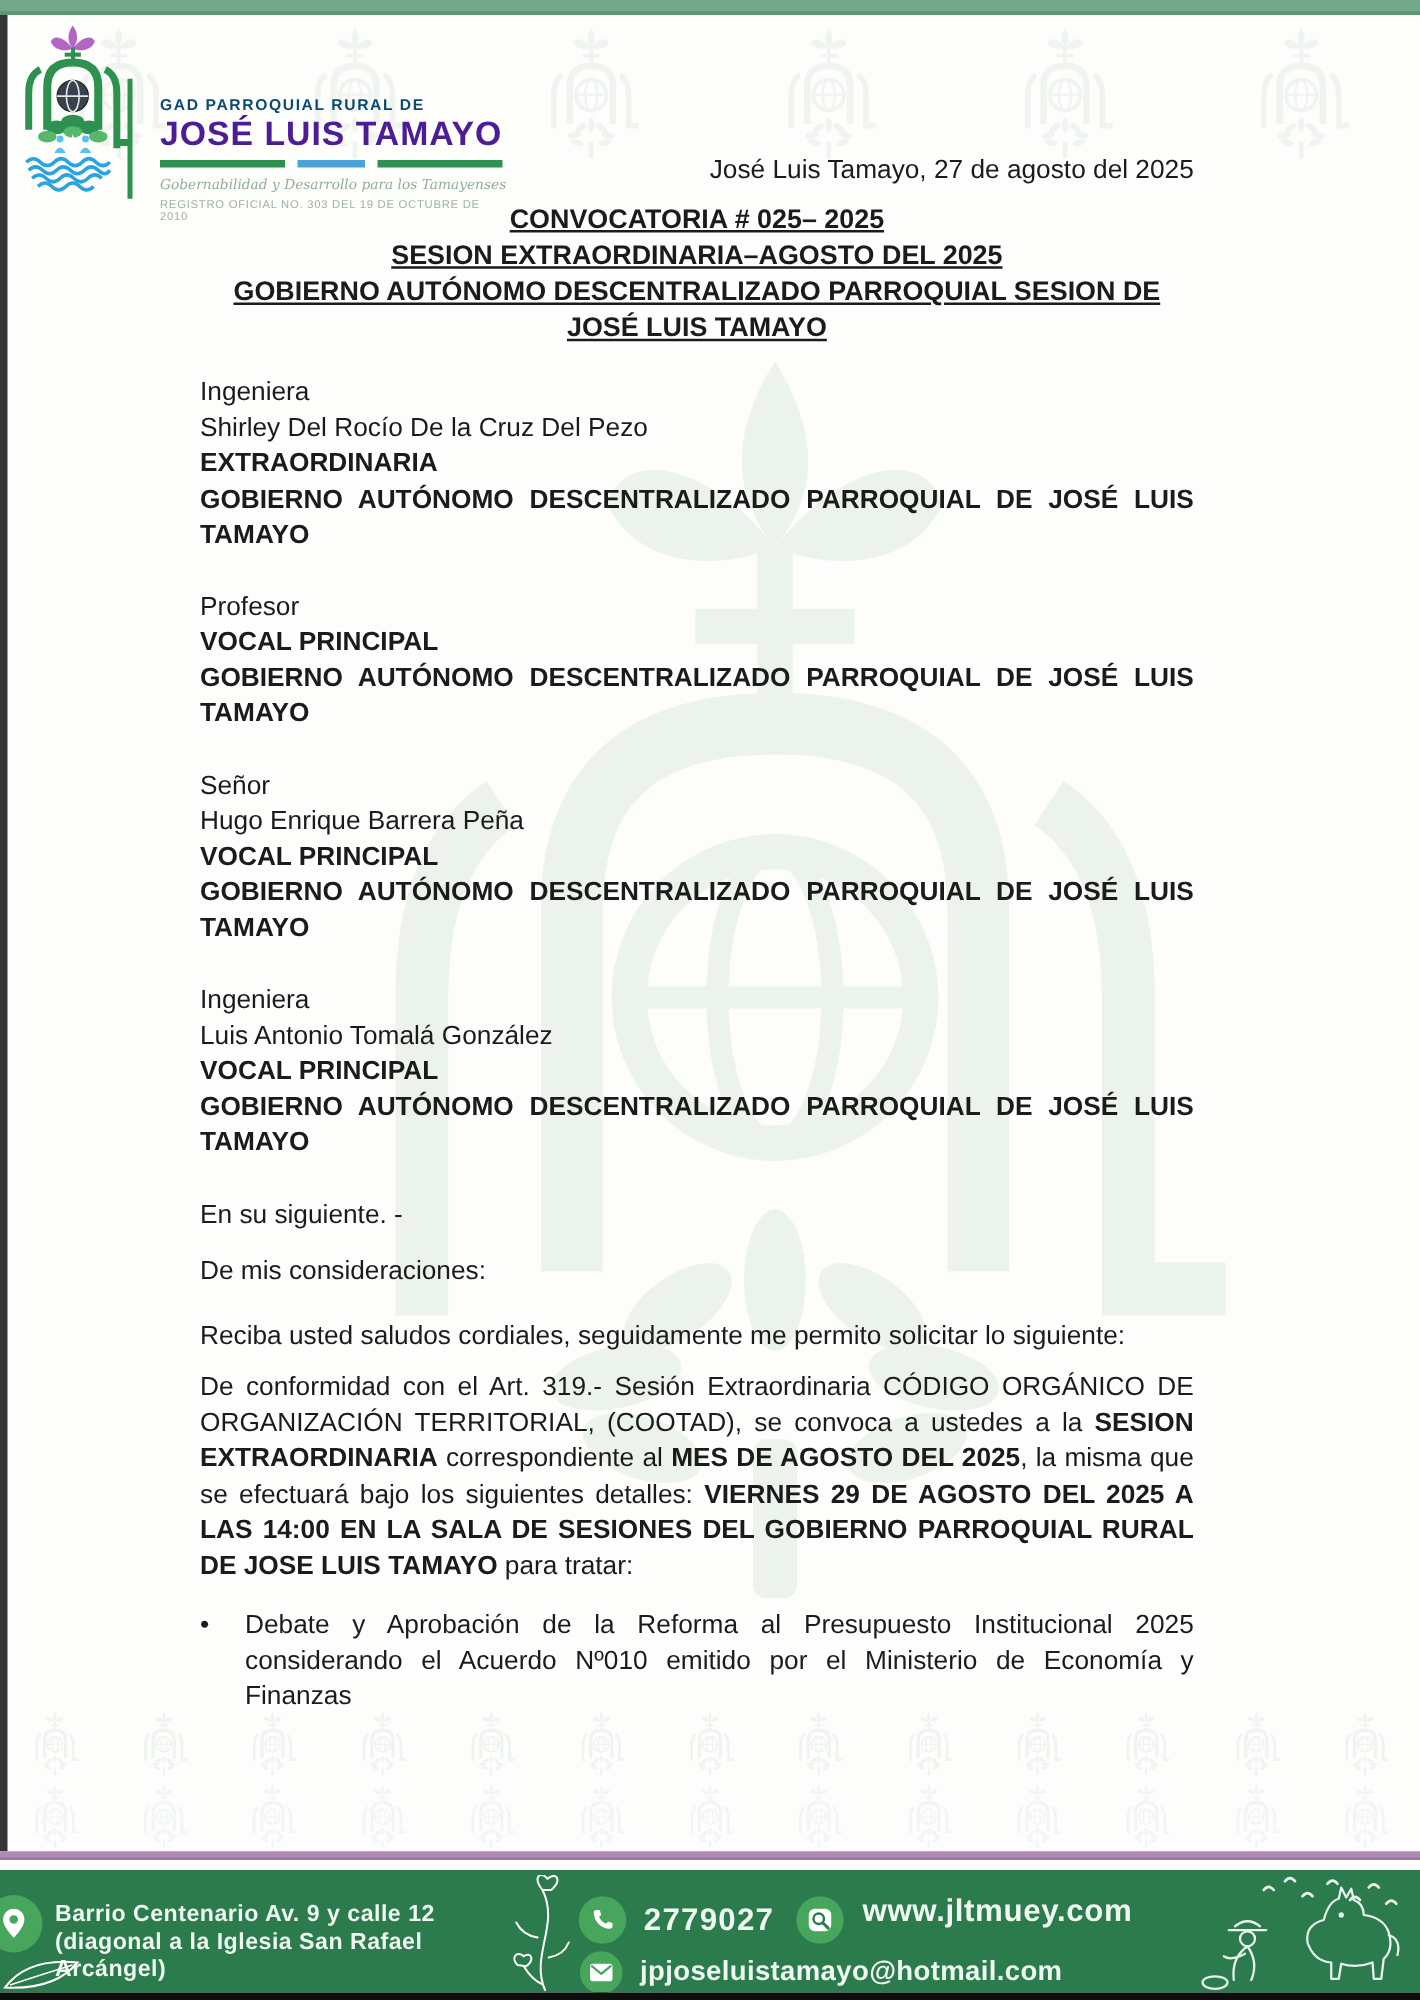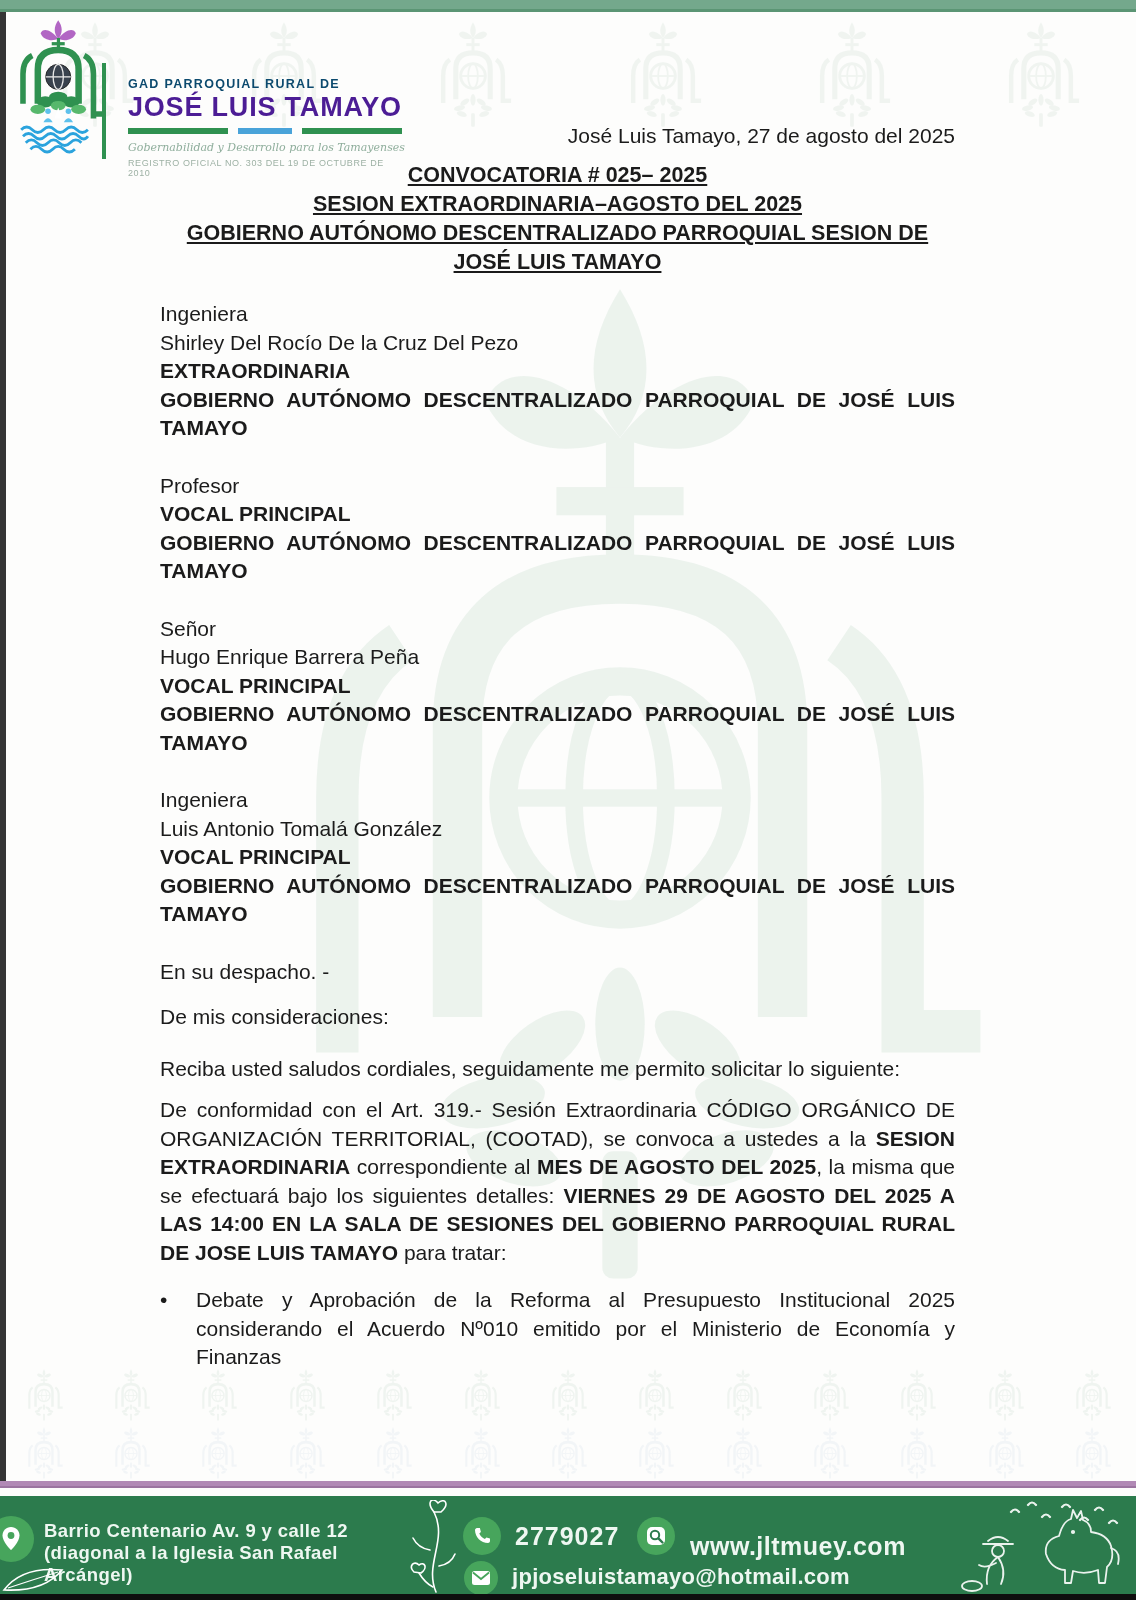--- a/index.html
+++ b/index.html
@@ -69,21 +69,21 @@
     display:flex; align-items:center; justify-content:center; }
   .pin-badge { left:-12px; top:20px; width:46px; height:46px; }
   .address { position:absolute; left:44px; top:24px; width:345px;
     font-size:18.5px; line-height:22px; font-weight:700; letter-spacing:.4px; }
   .leaf-art { position:absolute; left:2px; top:68px; width:64px; height:30px; }
   .flower-art { position:absolute; left:394px; top:4px; width:78px; height:94px; }
   .ic-phone { left:463px; top:21px; width:38px; height:38px; }
   .ic-web   { left:637px; top:21px; width:38px; height:38px; }
   .ic-mail  { left:464px; top:65px; width:34px; height:34px; }
   .t-phone { position:absolute; left:515px; top:26px; font-size:25px; font-weight:700; letter-spacing:1px; }
-  .t-web   { position:absolute; left:690px; top:36px; font-size:25px; font-weight:700; letter-spacing:.5px; }
+  .t-web   { position:absolute; left:690px; top:19px; font-size:25px; font-weight:700; letter-spacing:.5px; }
   .t-mail  { position:absolute; left:512px; top:68px; font-size:22px; font-weight:700; letter-spacing:.3px; }
   .donkey-art { position:absolute; right:0; top:0; width:300px; height:98px; opacity:.9; }
   .hidden-defs { position:absolute; width:0; height:0; overflow:hidden; }
 </style>
 </head>
 <body>
 
 <svg class="hidden-defs" aria-hidden="true">
   <symbol id="emblem" viewBox="0 0 220 300">
     <g fill="currentColor" stroke="none">
@@ -222,21 +222,21 @@
       <div class="recipient-org">GOBIERNO AUTÓNOMO DESCENTRALIZADO PARROQUIAL DE JOSÉ LUIS TAMAYO</div>
     </div>
 
     <div class="recipient">
       <div>Ingeniera</div>
       <div>Luis Antonio Tomalá González</div>
       <div class="recipient-role">VOCAL PRINCIPAL</div>
       <div class="recipient-org">GOBIERNO AUTÓNOMO DESCENTRALIZADO PARROQUIAL DE JOSÉ LUIS TAMAYO</div>
     </div>
 
-    <p class="p-despacho">En su despacho. -</p>
+    <p class="p-despacho">En su siguiente. -</p>
     <p class="p-consider">De mis consideraciones:</p>
     <p class="p-saludo">Reciba usted saludos cordiales, seguidamente me permito solicitar lo siguiente:</p>
     <p class="p-main"><span>De conformidad con el Art. 319.- Sesión Extraordinaria CÓDIGO ORGÁNICO DE ORGANIZACIÓN TERRITORIAL, (COOTAD), se convoca a ustedes a la </span><b>SESION EXTRAORDINARIA</b><span> correspondiente al </span><b>MES DE AGOSTO DEL 2025</b><span>, la misma que se efectuará bajo los siguientes detalles: </span><b>VIERNES 29 DE AGOSTO DEL 2025 A LAS 14:00 EN LA SALA DE SESIONES DEL GOBIERNO PARROQUIAL RURAL DE JOSE LUIS TAMAYO</b><span> para tratar:</span></p>
 
     <div class="bullet-item">
       <span class="bullet-dot">•</span>
       <p class="bullet-text">Debate y Aprobación de la Reforma al Presupuesto Institucional 2025 considerando el Acuerdo Nº010 emitido por el Ministerio de Economía y Finanzas</p>
     </div>
   </div>
 

